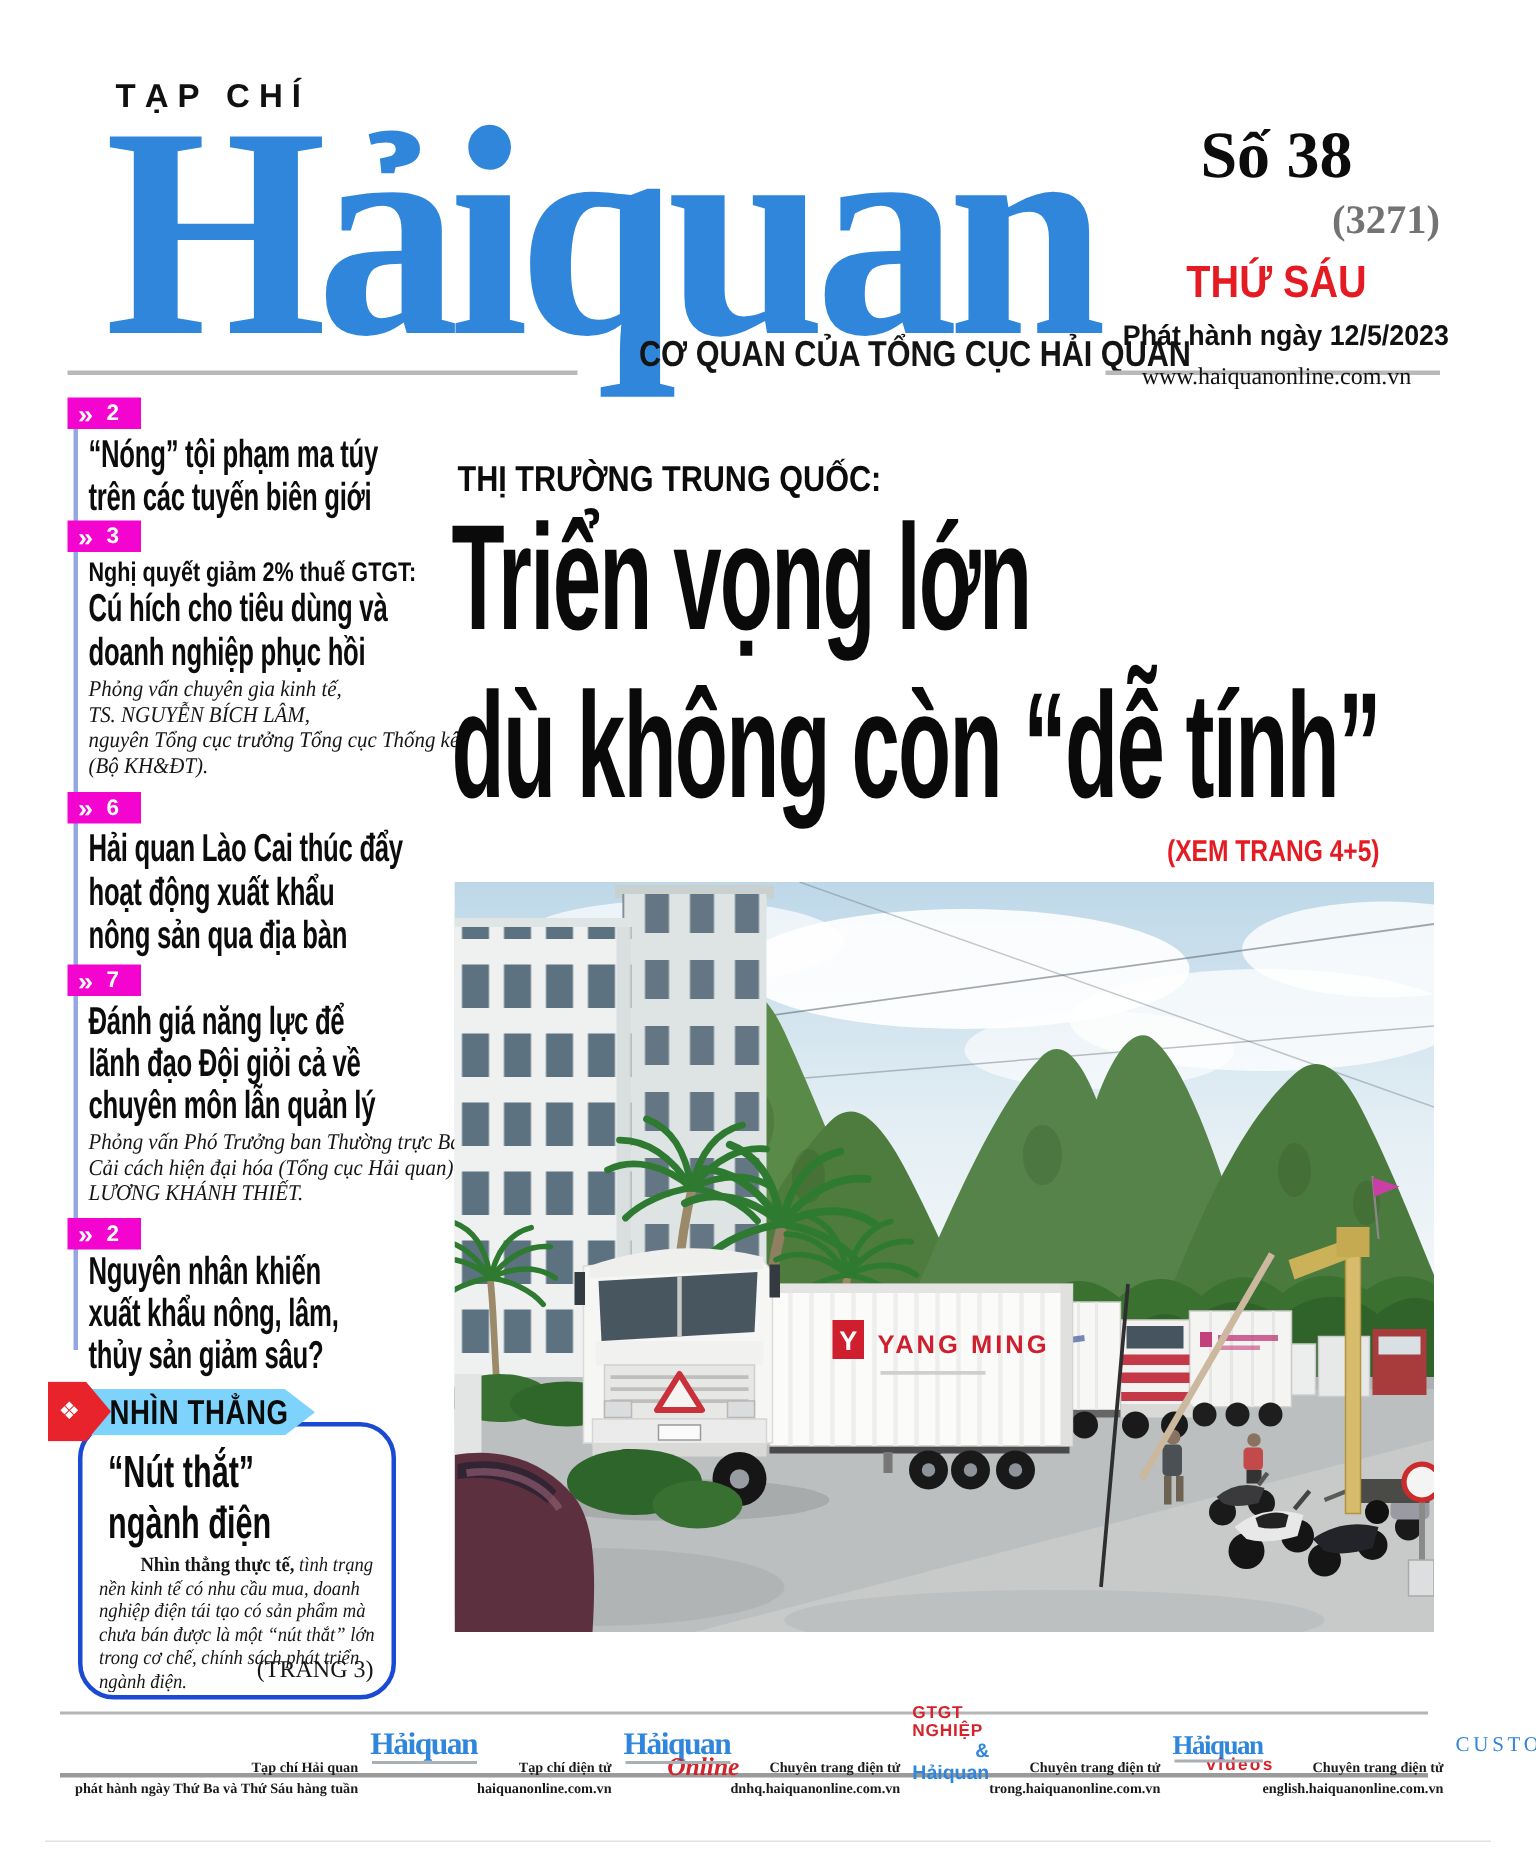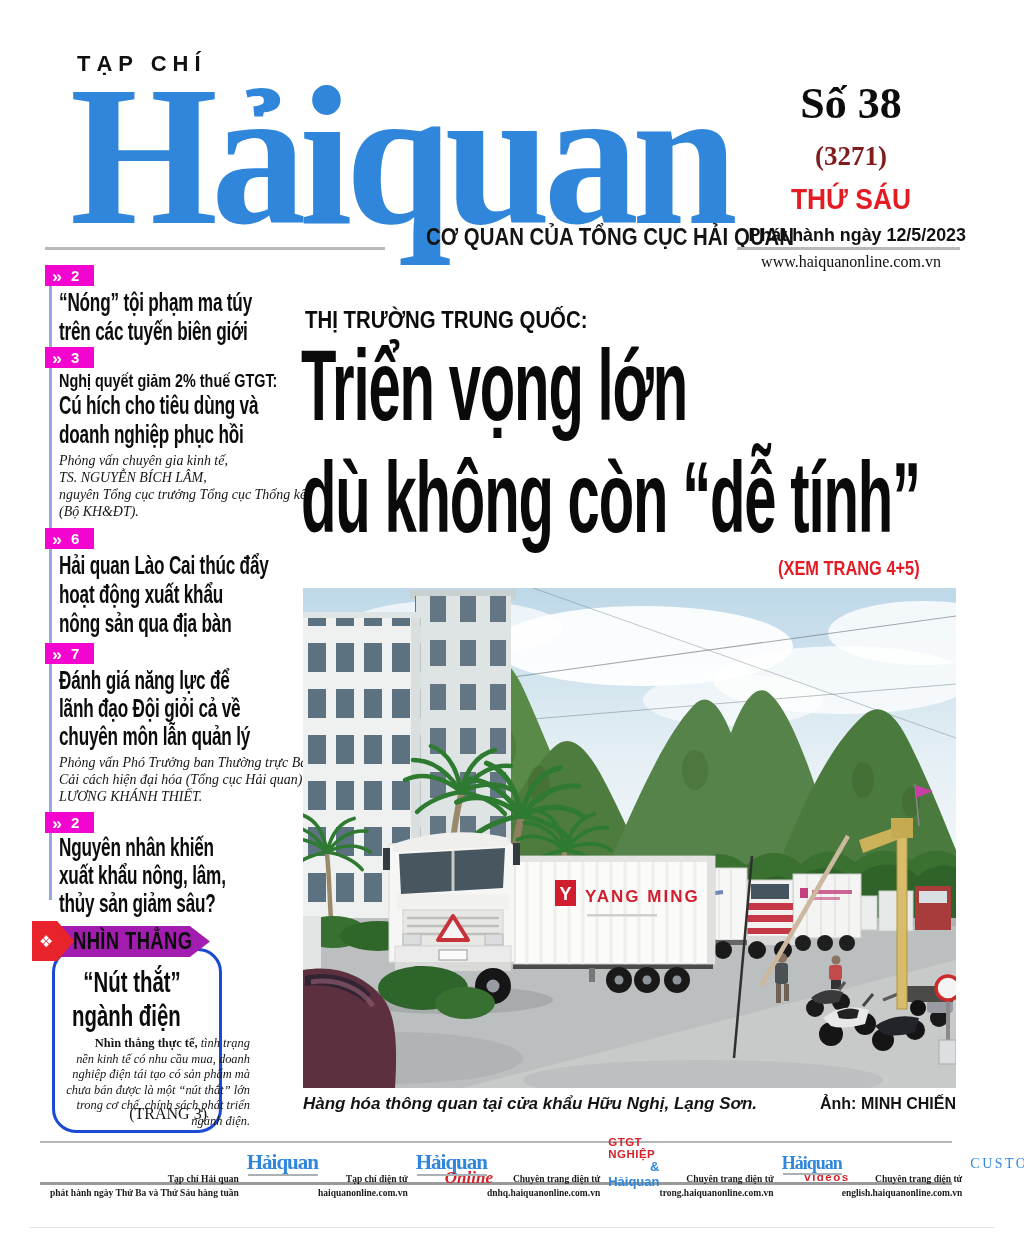--- a/index.html
+++ b/index.html
@@ -14,21 +14,21 @@
     letter-spacing:6px; color:#101010; }
   .m-logo { position:absolute; left:70px; top:56px; font-family:"Liberation Serif",serif;
     font-weight:bold; font-size:200px; line-height:1; color:#2f86db; letter-spacing:-7px;
     transform:scaleX(.95); transform-origin:left top; white-space:nowrap; }
   .m-tagline { position:absolute; left:426px; top:223px; font-size:24px; font-weight:bold;
     transform:scaleX(.85); transform-origin:left top; white-space:nowrap; color:#141414; }
   .m-rule-left { position:absolute; left:45px; top:247px; width:340px; height:3px; background:#b9b9b9; }
   .m-rule-right { position:absolute; left:737px; top:247px; width:223px; height:3px; background:#b9b9b9; }
   .m-right { position:absolute; left:742px; top:82px; width:218px; text-align:center; }
   .m-issue { font-family:Liberation Serif, serif; font-weight:bold; font-size:44px; line-height:1; color:#0c0c0c;}
-  .m-code  { font-family:"Liberation Serif",serif; font-weight:bold; font-size:27px; margin-top:15px; color:#7f1d1d;}
+  .m-code  { font-family:"Liberation Serif",serif; font-weight:bold; font-size:27px; margin-top:5px; color:#737373;text-align:right;}
   .m-day   { font-size:30px; font-weight:bold; color:#e51b23; margin-top:10px;
     transform:scaleX(.88); }
   .m-date  { font-size:19px; font-weight:bold; margin-top:8px; white-space:nowrap; transform:scaleX(.94); }
   .m-site  { font-family:"Liberation Serif",serif; font-weight:normal; font-size:16px; margin-top:7px; }
   
   .rail { position:absolute; left:49px; top:284px; width:3px; height:616px; background:#94a6e4; }
   .badge { position:absolute; left:45px; height:21px; display:inline-flex; align-items:center;
     gap:9px; background:#f304cf; color:#fff; font-weight:bold; font-size:15px;
     padding:0 15px 0 7px; line-height:1; }
   .badge .chev { font-size:18px; font-weight:bold; transform:scaleY(.95); }
@@ -48,30 +48,30 @@
     transform-origin:left top; white-space:nowrap; }
   .h-ref { position:absolute; left:778px; top:557px; font-size:20px; font-weight:bold;
     color:#e51b23; transform:scaleX(.82); transform-origin:left top; white-space:nowrap; }
   .photo { position:absolute; left:303px; top:588px; width:653px; height:500px;
     overflow:hidden; background:#dfe7ec; }
   .caption-row { position:absolute; left:303px; top:1094px; width:653px; display:flex;
     justify-content:space-between; align-items:baseline; }
   .caption { font-size:17px; font-weight:bold; font-style:italic; color:#141414; }
   .credit  { font-size:16px; font-weight:bold; color:#141414; }
   
-  .op-ribbon { position:absolute; left:55px; top:926px; width:155px; height:31px; background:#a21caf;
+  .op-ribbon { position:absolute; left:55px; top:926px; width:155px; height:31px; background:#7dd3fc;
     clip-path:polygon(0 0, 87% 0, 100% 50%, 87% 100%, 0 100%);
     display:flex; align-items:center; justify-content:center; z-index:3; }
   .op-ribbon span { font-size:23px; font-weight:bold; color:#0b0b0b; letter-spacing:.5px;
     transform:scaleX(.8); white-space:nowrap; }
   .op-arrow { position:absolute; left:32px; top:921px; width:42px; height:40px; background:#e8232b;
     clip-path:polygon(0 0, 60% 0, 100% 50%, 60% 100%, 0 100%);
     display:flex; align-items:center; color:#fff; font-size:16px; padding-left:7px; z-index:4; }
-  .op-box { position:absolute; left:52px; top:948px; width:170px; height:185px; background:#fff;
-    border:3.5px solid #1a49d4; border-radius:24px; z-index:2;text-align:right; }
+  .op-box { position:absolute; left:52px; top:948px; width:212px; height:185px; background:#fff;
+    border:3.5px solid #1a49d4; border-radius:24px; z-index:2; }
   .op-title { position:absolute; left:17px; top:14px; font-size:30px; font-weight:bold;
     line-height:34px; color:#0b0b0b; transform:scaleX(.68); transform-origin:left top;
     white-space:nowrap; }
   .op-body { position:absolute; left:11px; top:84px; width:200px;
     font-family:"Liberation Serif",serif; font-style:italic; font-size:13.5px; line-height:15.5px;
     color:#161616; text-indent:30px; transform:scaleX(.92); transform-origin:left top; }
   .op-body b { font-style:normal; font-weight:bold; }
   .op-ref { position:absolute; right:12px; bottom:7px; font-family:"Liberation Serif",serif;
     font-size:16px; color:#161616; }
   
@@ -420,24 +420,20 @@
         <rect x="0" y="328" width="18" height="58" fill="#e3e5e5"></rect>
         <ellipse cx="120" cy="400" rx="45" ry="22" fill="#2e652b"></ellipse>
         <ellipse cx="162" cy="415" rx="30" ry="16" fill="#377031"></ellipse>
         <path d="M0 382 C34 376 62 388 80 410 C92 426 95 452 92 500 L0 500 Z" fill="#5d3040"></path>
         <path d="M2 388 C30 382 56 392 68 406 L62 414 C44 400 22 395 2 398 Z" fill="#2a2230" opacity=".85"></path>
         <path d="M8 394 C34 390 58 400 70 418" stroke="#8c5a6e" stroke-width="5" fill="none" opacity=".7"></path>
       </g>
     </svg>
   </div>
 
-  <div class="caption-row">
-    <div class="caption">Hàng hóa thông quan tại cửa khẩu Hữu Nghị, Lạng Sơn.</div>
-    <div class="credit">Ảnh: MINH CHIẾN</div>
-  </div>
 
   <div class="footer">
     <div class="f-seg">
       <div class="f-label">
         <div>Tạp chí Hải quan</div>
         <div>phát hành ngày Thứ Ba và Thứ Sáu hàng tuần</div>
       </div>
       <div class="f-hq">
         <span>Hảiquan</span>
       </div>

